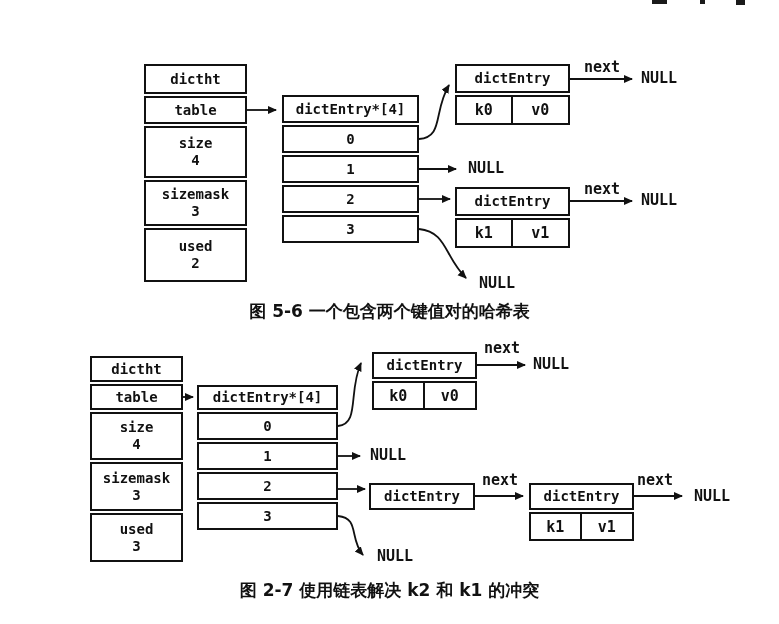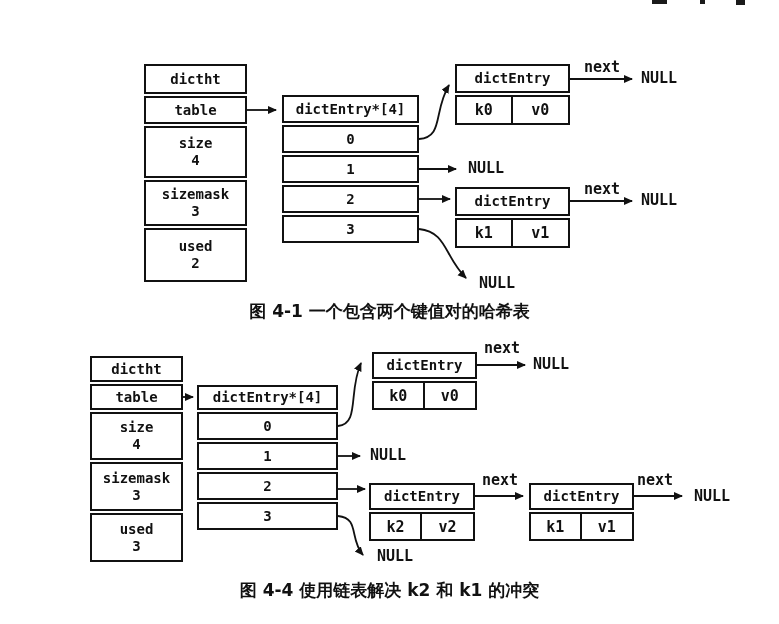--- a/index.html
+++ b/index.html
@@ -124,21 +124,21 @@
     </div>
   </div>
 
   <div class="lbl" style="left:584px;top:59px">next</div>
   <div class="lbl" style="left:641px;top:70px">NULL</div>
   <div class="lbl" style="left:468px;top:160px">NULL</div>
   <div class="lbl" style="left:584px;top:181px">next</div>
   <div class="lbl" style="left:641px;top:192px">NULL</div>
   <div class="lbl" style="left:479px;top:275px">NULL</div>
 
-  <div class="caption" style="top:300px">图 4-1  一个包含两个键值对的哈希表</div>
+  <div class="caption" style="top:300px">图 5-6  一个包含两个键值对的哈希表</div>
 
   <div class="struct" style="left:90px;top:356px;width:93px">
     <div class="cell" style="height:26px">
         <span>dictht</span>
       </div>
     <div class="cell" style="height:26px">
         <span>table</span>
       </div>
     <div class="cell two" style="height:48px">
       <span>size</span>
@@ -179,39 +179,35 @@
     <div class="kv" style="height:29px">
       <span class="k">k0</span>
       <span class="v">v0</span>
     </div>
   </div>
 
   <div class="entry" style="left:369px;top:483px;width:106px">
     <div class="cell" style="height:27px">
         <span>dictEntry</span>
       </div>
-    <div class="kv" style="height:29px">
-      <span class="k">k2</span>
-      <span class="v">v2</span>
-    </div>
   </div>
 
   <div class="entry" style="left:529px;top:483px;width:105px">
     <div class="cell" style="height:27px">
         <span>dictEntry</span>
       </div>
     <div class="kv" style="height:29px">
       <span class="k">k1</span>
       <span class="v">v1</span>
     </div>
   </div>
 
   <div class="lbl" style="left:484px;top:340px">next</div>
   <div class="lbl" style="left:533px;top:356px">NULL</div>
   <div class="lbl" style="left:370px;top:447px">NULL</div>
   <div class="lbl" style="left:482px;top:472px">next</div>
   <div class="lbl" style="left:637px;top:472px">next</div>
   <div class="lbl" style="left:694px;top:488px">NULL</div>
   <div class="lbl" style="left:377px;top:548px">NULL</div>
 
-  <div class="caption" style="top:579px">图 4-4  使用链表解决 k2 和 k1 的冲突</div>
+  <div class="caption" style="top:579px">图 2-7  使用链表解决 k2 和 k1 的冲突</div>
 
 </div>
 
 </body></html>

